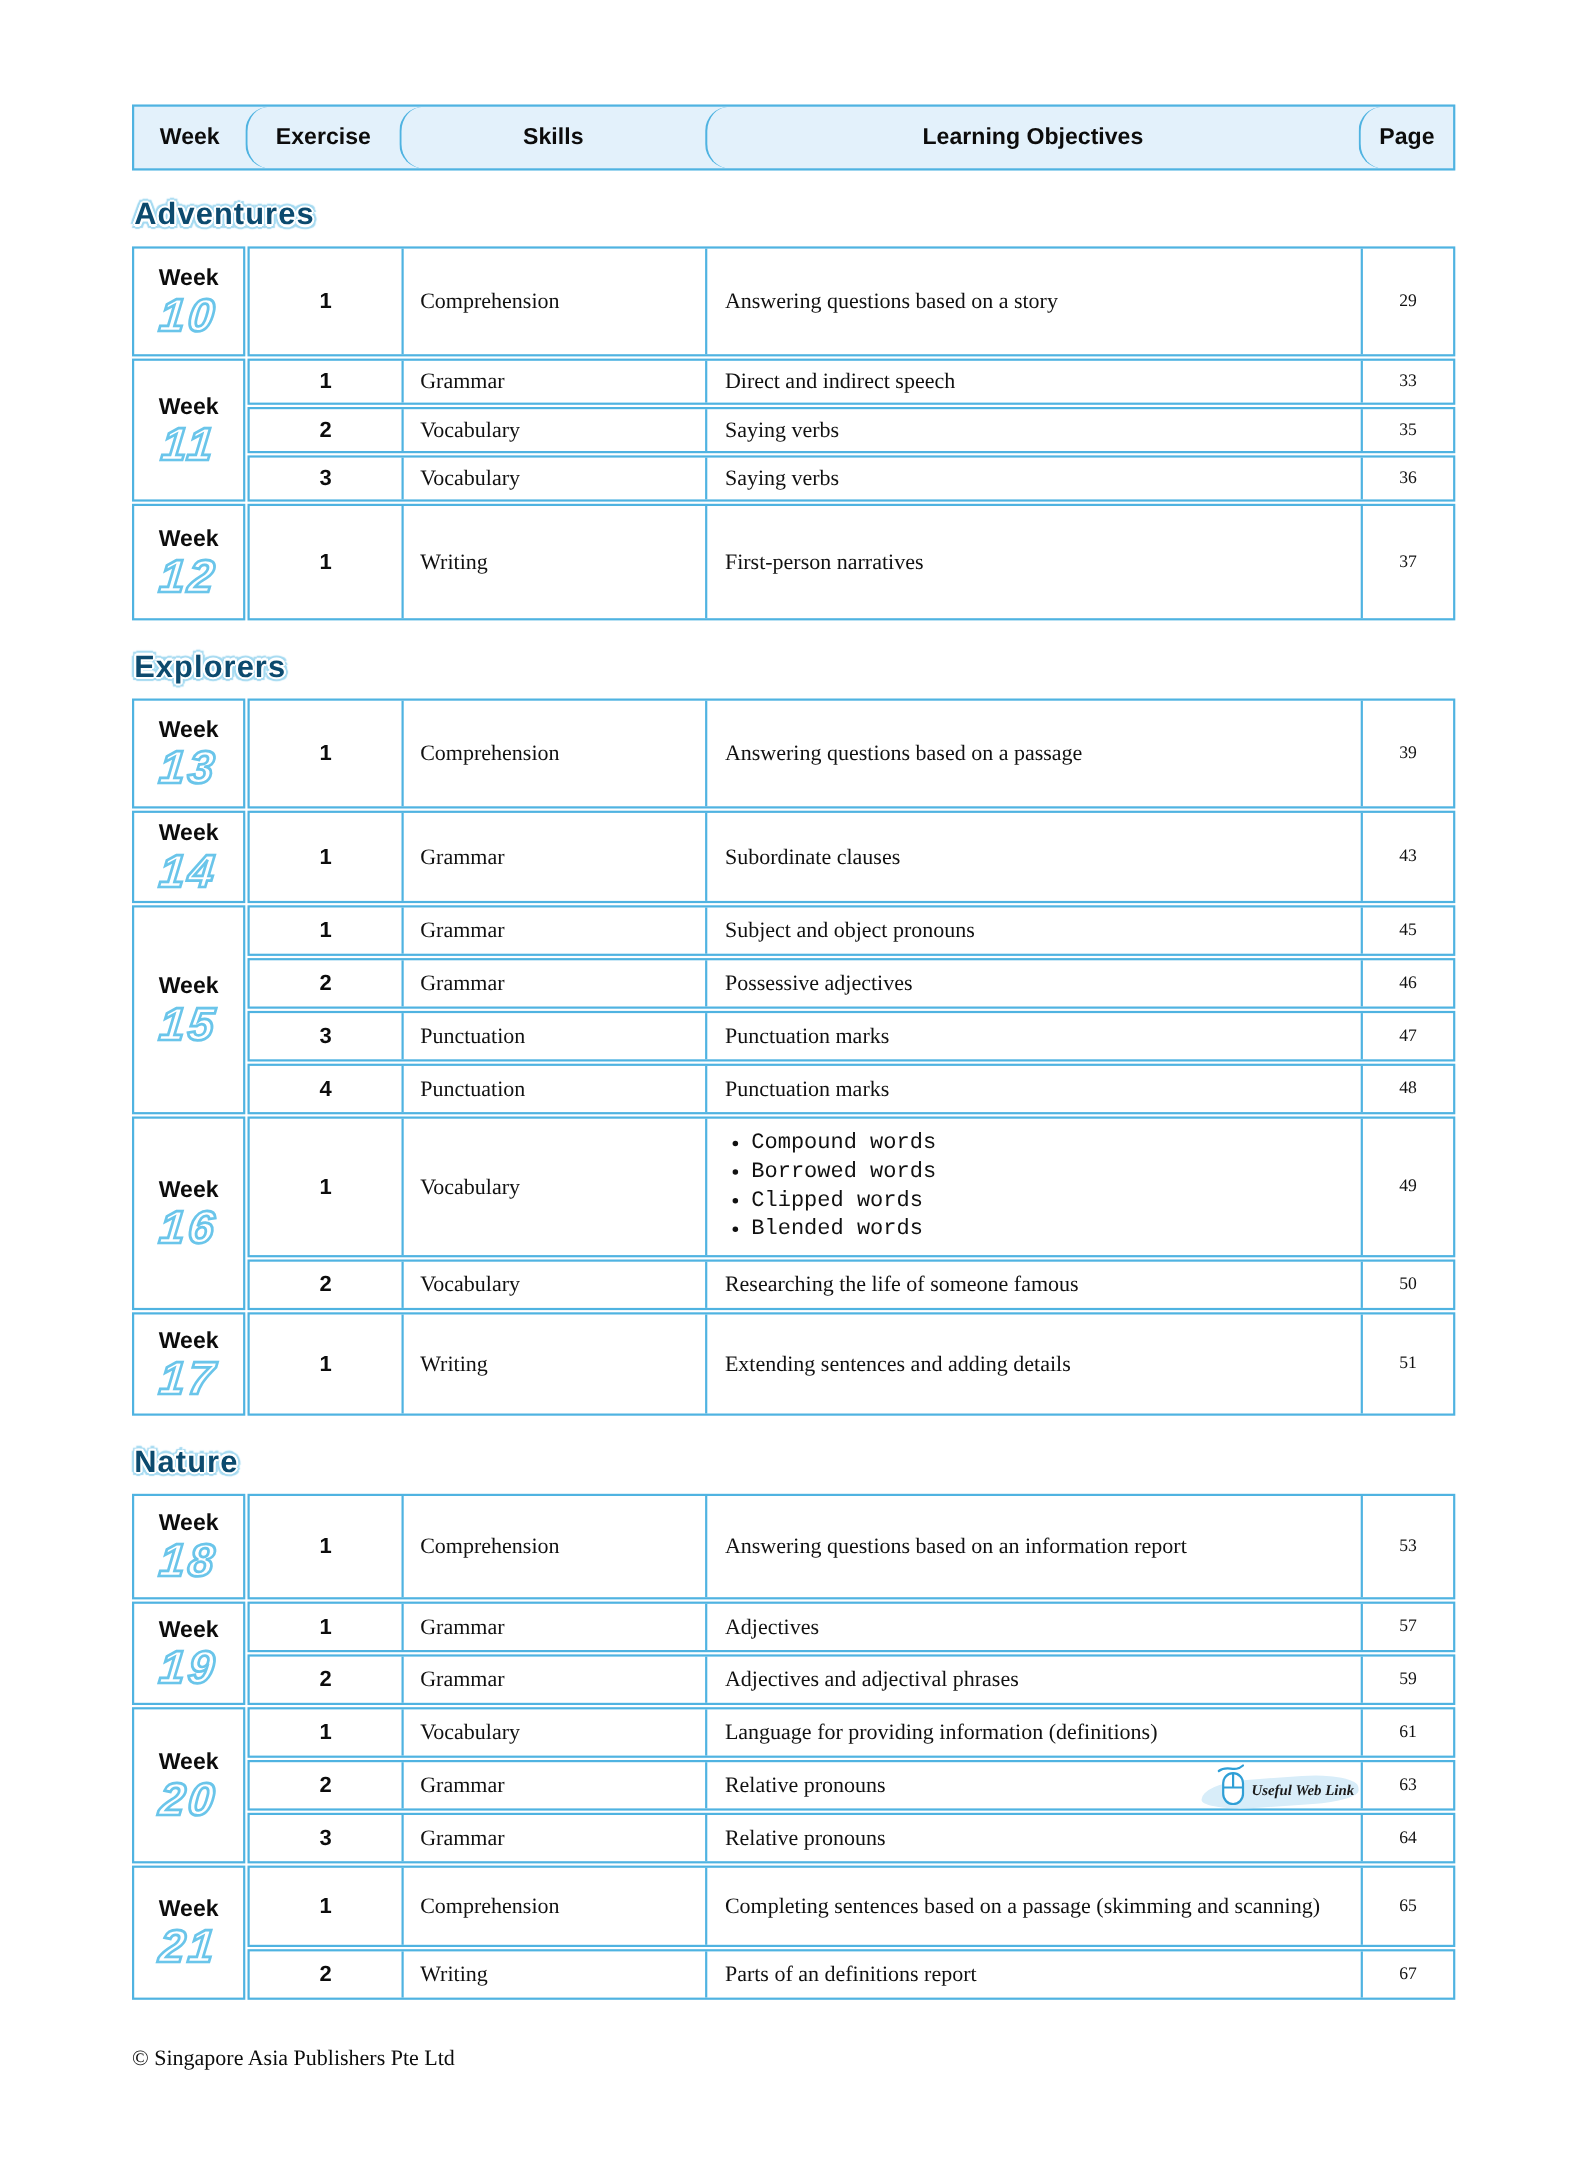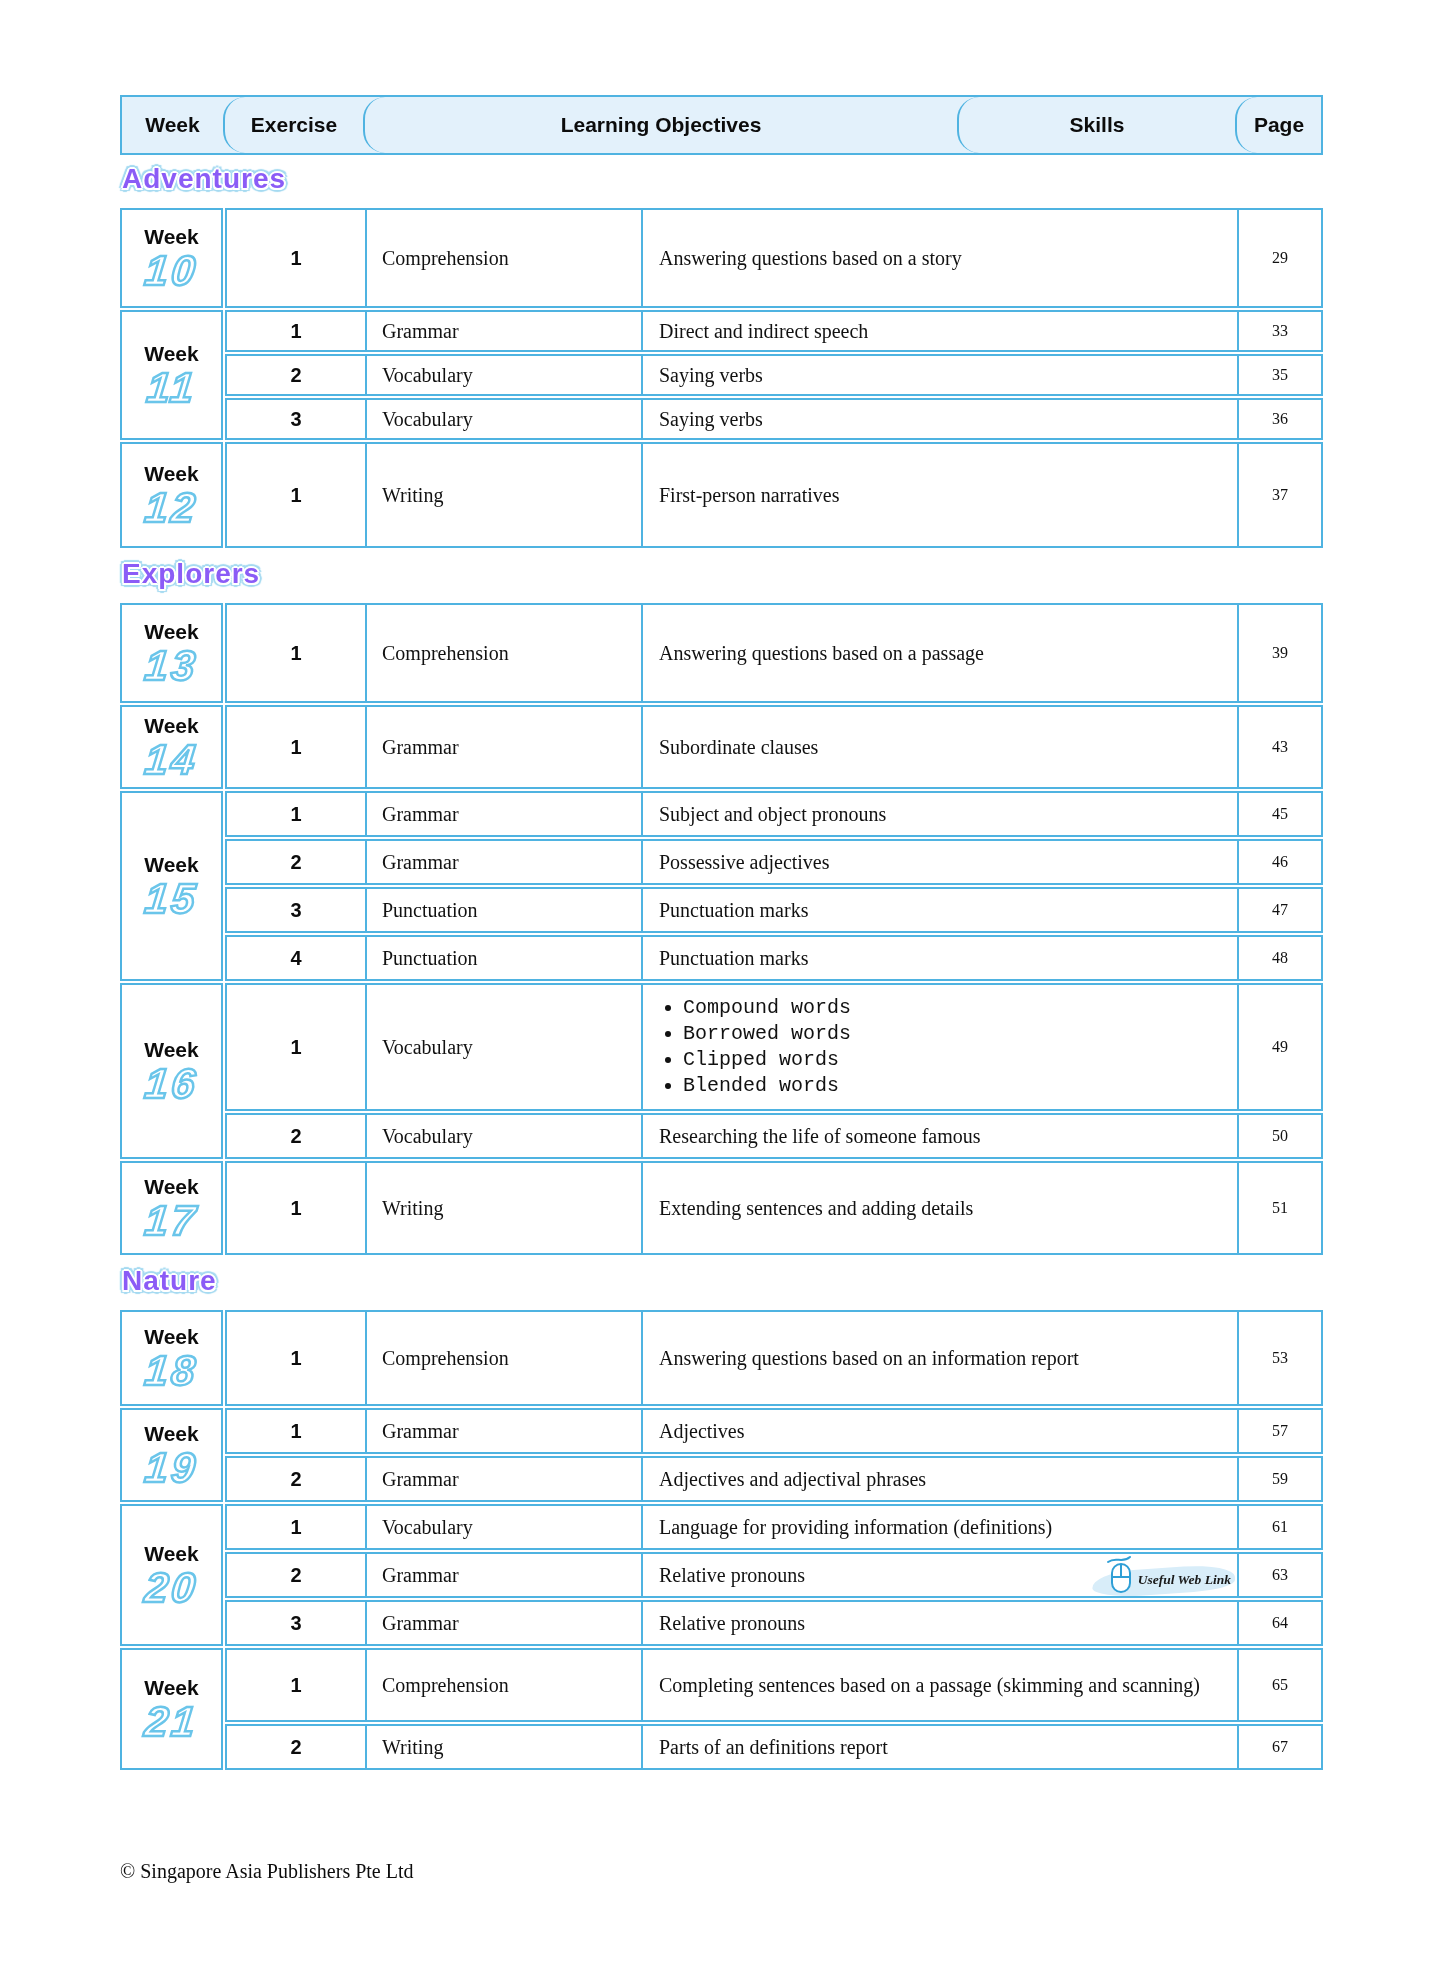--- a/index.html
+++ b/index.html
@@ -23,23 +23,23 @@
   .hcell + .hcell { border-left:2px solid #4fb3e1;border-radius:22px; }
   .h-week { width:101px; }
   .h-ex   { width:140px; }
   .h-skill{ width:278px; }
   .h-obj  { flex:1; }
   .h-page { width:86px; }
 
   
   .section-title {
     display:inline-block;
-    margin:8px 0 13px 2px;
+    margin:24px 0 13px 2px;
     font-size:28px; font-weight:800; letter-spacing:1px;
-    color:#8b5cf6;
+    color:#0c4a6e;
     text-shadow:
       2px 0 0 #fff, -2px 0 0 #fff, 0 2px 0 #fff, 0 -2px 0 #fff,
       1.5px 1.5px 0 #fff, -1.5px 1.5px 0 #fff, 1.5px -1.5px 0 #fff, -1.5px -1.5px 0 #fff,
       4px 0 1px #a5daf1, -4px 0 1px #a5daf1, 0 4px 1px #a5daf1, 0 -4px 1px #a5daf1,
       3px 3px 1px #a5daf1, -3px 3px 1px #a5daf1, 3px -3px 1px #a5daf1, -3px -3px 1px #a5daf1;
   }
 
   
   .wtable { display:block; }
   .wgroup { display:flex; margin-bottom:2px; }
@@ -110,22 +110,22 @@
 </style>
 </head>
 <body>
 
 <div class="page">
   <div class="content">
 
     <div class="header-row">
       <div class="hcell h-week">Week</div>
       <div class="hcell h-ex">Exercise</div>
+      <div class="hcell h-skill">Skills</div>
       <div class="hcell h-obj">Learning Objectives</div>
-      <div class="hcell h-skill">Skills</div>
       <div class="hcell h-page">Page</div>
     </div>
 
     <div><span class="section-title">Adventures</span></div>
     <div class="wtable">
 
       <div class="wgroup">
         <div class="wcell">
           <span class="week-label">Week</span>
           <span class="week-num">10</span>

